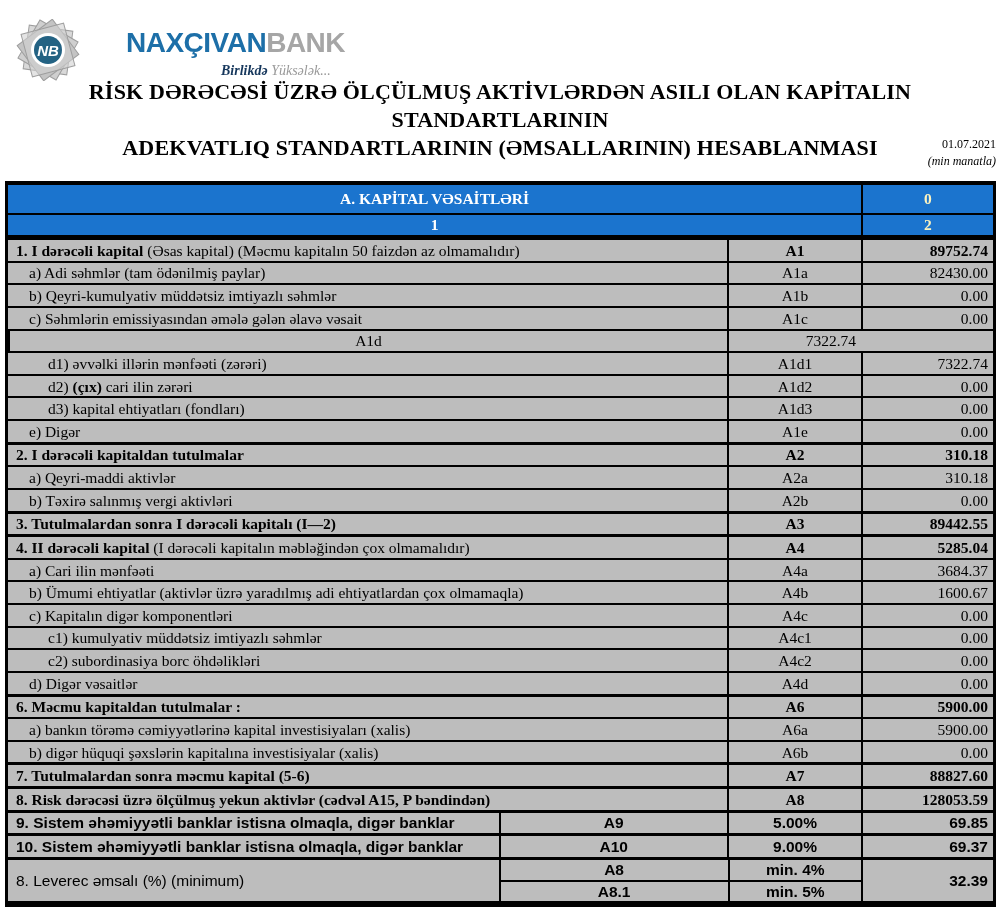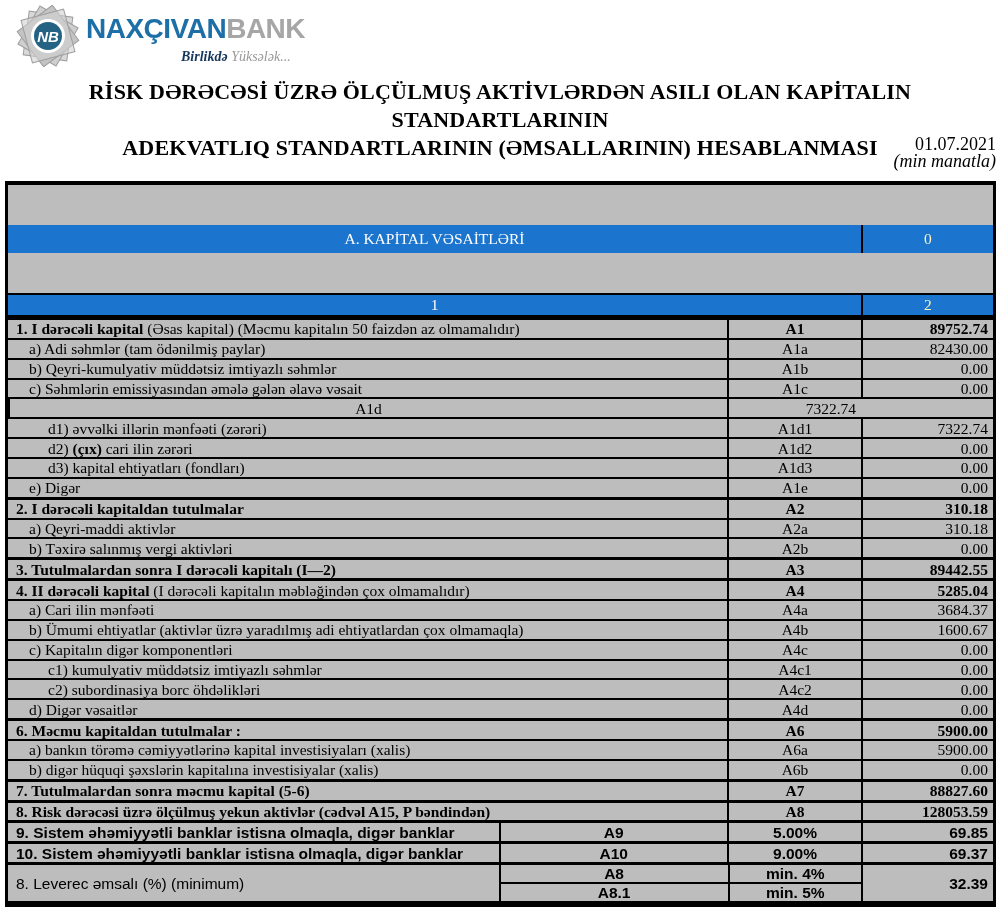--- a/index.html
+++ b/index.html
@@ -12,42 +12,42 @@
     --tagline-blue:#16375C;
     --tagline-gray:#999999;
     --line:#000000;
   }
   *{box-sizing:border-box;margin:0;padding:0;}
   html,body{width:1000px;height:908px;background:#FFFFFF;overflow:hidden;}
   body{font-family:"Liberation Serif", serif;color:#000;position:relative;}
 
   
   .masthead{position:relative;height:181px;}
-  .logo{position:absolute;left:16px;top:5px;display:flex;align-items:flex-start;}
+  .logo{position:absolute;left:16px;top:19px;display:flex;align-items:flex-start;gap:40px;}
   .emblem{width:64px;height:62px;}
   .wordmark-block{margin-left:6px;padding-top:10px;}
   .wordmark{font-family:"Liberation Sans", sans-serif;font-weight:700;font-size:28px;letter-spacing:-0.5px;line-height:1;white-space:nowrap;}
   .wordmark .primary{color:var(--brand-blue);}
   .wordmark .secondary{color:var(--brand-gray);}
   .tagline{font-family:"Liberation Serif", serif;font-style:italic;font-size:14px;margin-top:6px;margin-left:95px;white-space:nowrap;}
   .tagline .t1{color:var(--tagline-blue);font-weight:700;}
   .tagline .t2{color:var(--tagline-gray);}
 
   .doc-title{position:absolute;top:78px;left:0;width:100%;text-align:center;font-weight:700;font-size:22px;line-height:28px;letter-spacing:0.2px;}
-  .meta{position:absolute;top:136px;right:4px;text-align:right;font-size:18px;line-height:17px;}
+  .meta{position:absolute;top:136px;right:4px;text-align:right;font-size:12px;line-height:17px;}
   .meta .unit{font-style:italic;}
 
   
   .table{position:absolute;left:5px;top:181px;width:991px;height:726px;
          border:3px solid var(--line);border-top-width:4px;border-bottom-width:6px;
          display:flex;flex-direction:column;background:var(--row-gray);}
   .trow{display:grid;border-top:2px solid var(--line);align-items:center;background:var(--row-gray);min-height:0;}
   .trow:first-child{border-top:none;}
   .trow.section{border-top-width:3px;}
-  .hrow{background:var(--header-blue);color:var(--header-text);font-weight:400;margin-top:40px;}
+  .hrow{background:var(--header-blue);color:var(--header-text);font-weight:700;}
   .hrow.h1{height:28px;flex:none;grid-template-columns:86.6% 13.4%;font-size:17px;}
   .hrow.h2{height:24px;flex:none;grid-template-columns:86.6% 13.4%;font-size:16px;border-bottom:2px solid var(--line);}
   .trow.main{flex:1;grid-template-columns:73% 13.6% 13.4%;font-family:Liberation Serif, serif;}
   .trow.bottom{flex:1;grid-template-columns:49.8% 23.2% 13.6% 13.4%;}
   .trow.leverage{flex:2;grid-template-columns:49.8% 36.8% 13.4%;align-items:stretch;}
 
   .cell{min-width:0;white-space:nowrap;overflow:hidden;font-size:15.5px;line-height:1.1;}
   .cell.hc{text-align:center;}
   .digit{color:var(--header-digit);}
   .cell.label{padding-left:8px;text-align:left;}

